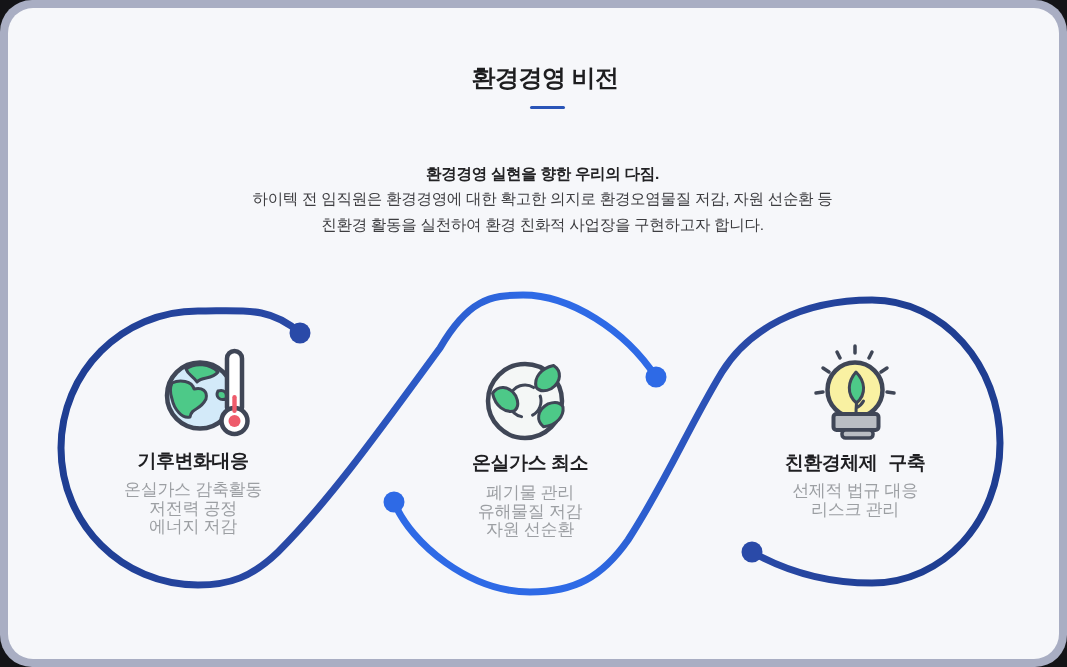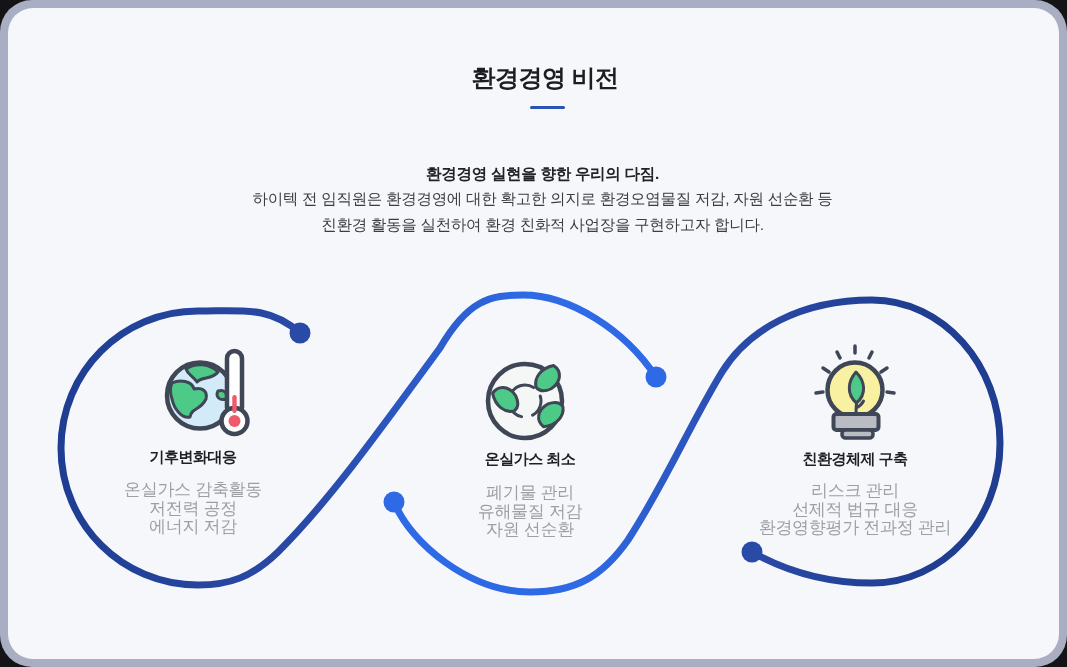--- a/index.html
+++ b/index.html
@@ -16,27 +16,27 @@
   .frame{position:absolute;inset:0;background:var(--frame-border);border-radius:32px;}
   .card{position:absolute;inset:8px;background:var(--card-bg);border-radius:25px;}
   .section-title{position:absolute;top:62px;left:0;right:-23px;text-align:center;
     font-size:24px;font-weight:700;color:var(--title-color);letter-spacing:-0.5px;}
   .title-underline{position:absolute;top:106px;left:530px;width:35px;height:3px;
     background:var(--underline-blue);border-radius:2px;}
   .intro{position:absolute;top:161px;left:0;right:-18px;text-align:center;
     font-size:15.5px;line-height:25.3px;color:var(--body-text);letter-spacing:-0.3px;}
   .intro .headline{font-weight:700;color:#222224;}
   .wave{position:absolute;left:0;top:0;}
-  .item-title{position:absolute;text-align:center;font-size:15px;font-weight:700;
+  .item-title{position:absolute;text-align:center;font-size:19px;font-weight:700;
     color:var(--item-title-color);letter-spacing:-0.5px;}
   .item-subs{position:absolute;text-align:center;font-size:17px;line-height:18.5px;
     color:var(--item-sub-color);letter-spacing:-0.3px;}
   .t1{left:63px;width:260px;top:448px;}  .s1{left:63px;width:260px;top:481px;}
   .t2{left:400px;width:260px;top:450px;} .s2{left:400px;width:260px;top:484px;}
-  .t3{left:713px;width:284px;top:450px;} .s3{left:713px;width:284px;top:482px;}
+  .t3{left:713px;width:284px;top:450px;font-family:Liberation Mono, monospace;} .s3{left:713px;width:284px;top:482px;}
   .icon{position:absolute;}
   .i1{left:148px;top:343px;} .i2{left:482px;top:359px;} .i3{left:806px;top:344px;}
   .g1s0{stop-color:var(--accent-navy);} .g1s1{stop-color:var(--navy-mid);}
   .g1s2{stop-color:var(--accent-blue);}
   .dot-navy{fill:var(--navy-mid);} .dot-blue{fill:var(--accent-blue);}
 </style>
 </head>
 <body>
 
 <div class="stage">
@@ -131,17 +131,16 @@
 
   <div class="item-title t2">온실가스 최소</div>
   <div class="item-subs s2">
     <div>폐기물 관리</div>
     <div>유해물질 저감</div>
     <div>자원 선순환</div>
   </div>
 
   <div class="item-title t3">친환경체제 구축</div>
   <div class="item-subs s3">
+    <div>선제적 법규 대응</div>
     <div>리스크 관리</div>
-    <div>선제적 법규 대응</div>
-    <div>환경영향평가 전과정 관리</div>
   </div>
 </div>
 
 </body></html>

